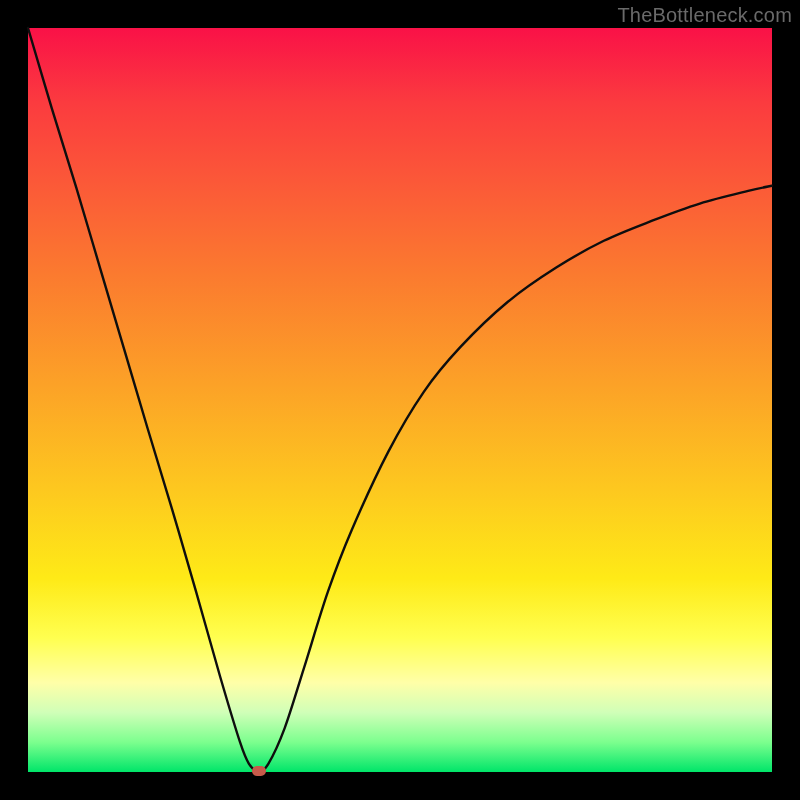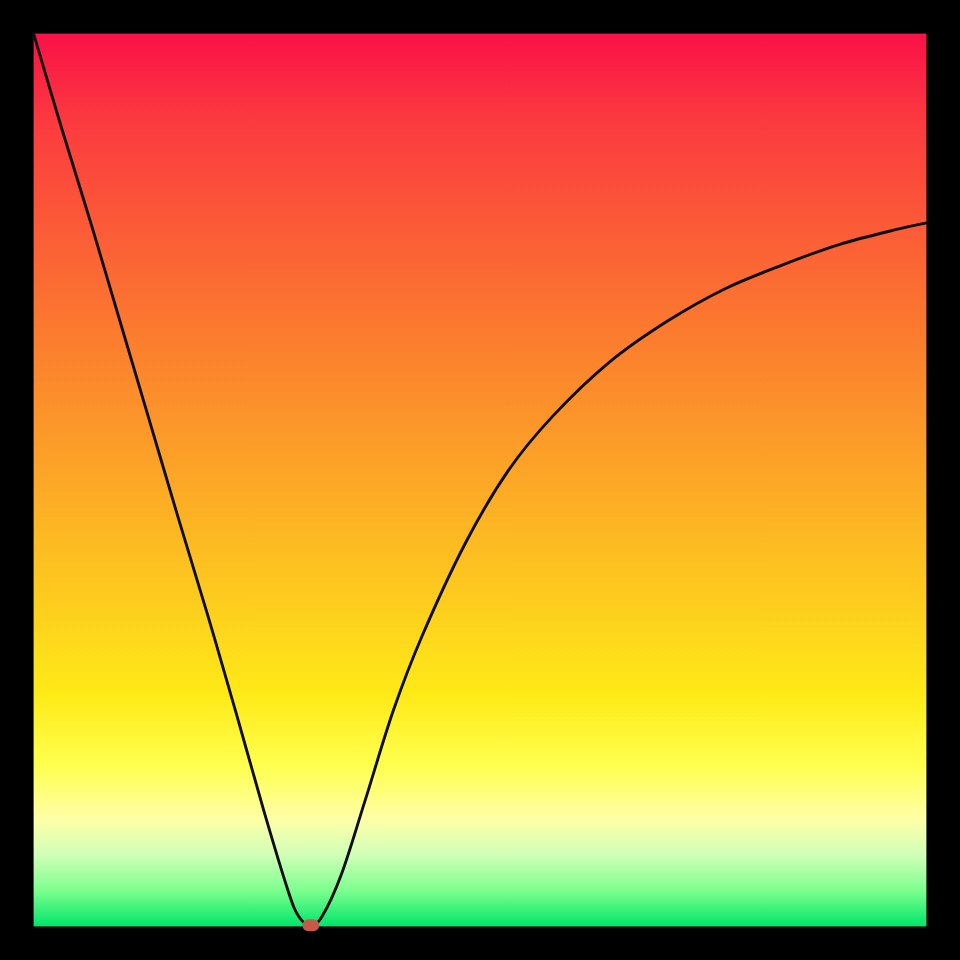--- a/index.html
+++ b/index.html
@@ -70,13 +70,14 @@
 </head>
 <body>
 
 <div class="frame">
   <div class="plot-area">
     <svg class="curve" viewBox="0 0 744 744" preserveAspectRatio="none">
       <path id="curve-path" fill="none" stroke-width="2.4" stroke-linejoin="round" stroke-linecap="round" d="M 0 0 C 3.968 13.391999999999996, 15.748 53.69199999999999, 23.808 80.35199999999998 C 31.868000000000002 107.01199999999996, 40.3 133.29999999999993, 48.36 159.95999999999992 C 56.42 186.61999999999992, 64.232 213.52799999999993, 72.16799999999999 240.31199999999995 C 80.10399999999998 267.096, 88.03999999999999 293.88000000000005, 95.976 320.66400000000004 C 103.912 347.44800000000004, 111.724 374.10799999999995, 119.784 401.01599999999996 C 127.84400000000001 427.924, 136.27599999999998 454.95599999999996, 144.33599999999998 482.11199999999997 C 152.396 509.268, 160.208 536.3, 168.144 563.952 C 176.08 591.604, 184.636 622.976, 191.952 648.024 C 199.268 673.072, 207.204 699.608, 212.04 714.24 C 216.87599999999998 728.8720000000001, 217.868 730.98, 220.968 735.816 C 224.06799999999998 740.652, 227.416 743.256, 230.64 743.256 C 233.86399999999998 743.256, 235.97199999999995 743.008, 240.31199999999995 735.816 C 244.65199999999996 728.624, 250.728 716.1, 256.68 700.104 C 262.632 684.1080000000001, 268.832 662.532, 276.024 639.84 C 283.216 617.148, 291.896 586.892, 299.832 563.952 C 307.768 541.012, 313.596 525.512, 323.64 502.2 C 333.68399999999997 478.888, 348.068 447.144, 360.096 424.08 C 372.124 401.01599999999996, 383.78 381.29999999999995, 395.808 363.816 C 407.836 346.332, 418.25199999999995 334.17999999999995, 432.26399999999995 319.17599999999993 C 446.27599999999995 304.1719999999999, 463.884 287.05999999999995, 479.88 273.792 C 495.876 260.524, 512.244 249.73600000000005, 528.24 239.56800000000004 C 544.236 229.40000000000003, 559.86 220.596, 575.856 212.784 C 591.852 204.97199999999998, 608.22 198.89600000000004, 624.216 192.69600000000003 C 640.212 186.496, 655.836 180.54399999999995, 671.832 175.58399999999995 C 687.828 170.62399999999994, 708.164 165.912, 720.192 162.93600000000004 C 732.22 159.96000000000006, 740.032 158.59600000000006, 744 157.72800000000007" stroke="#0e0e0e"></path>
     </svg>
     <div id="minpt" class="minpoint" style="left: 230.64px; top: 743.256px; background: rgb(198, 90, 74);"></div>
   </div>
+  <div class="watermark">TheBottleneck.com</div>
 </div>
 
 </body></html>

